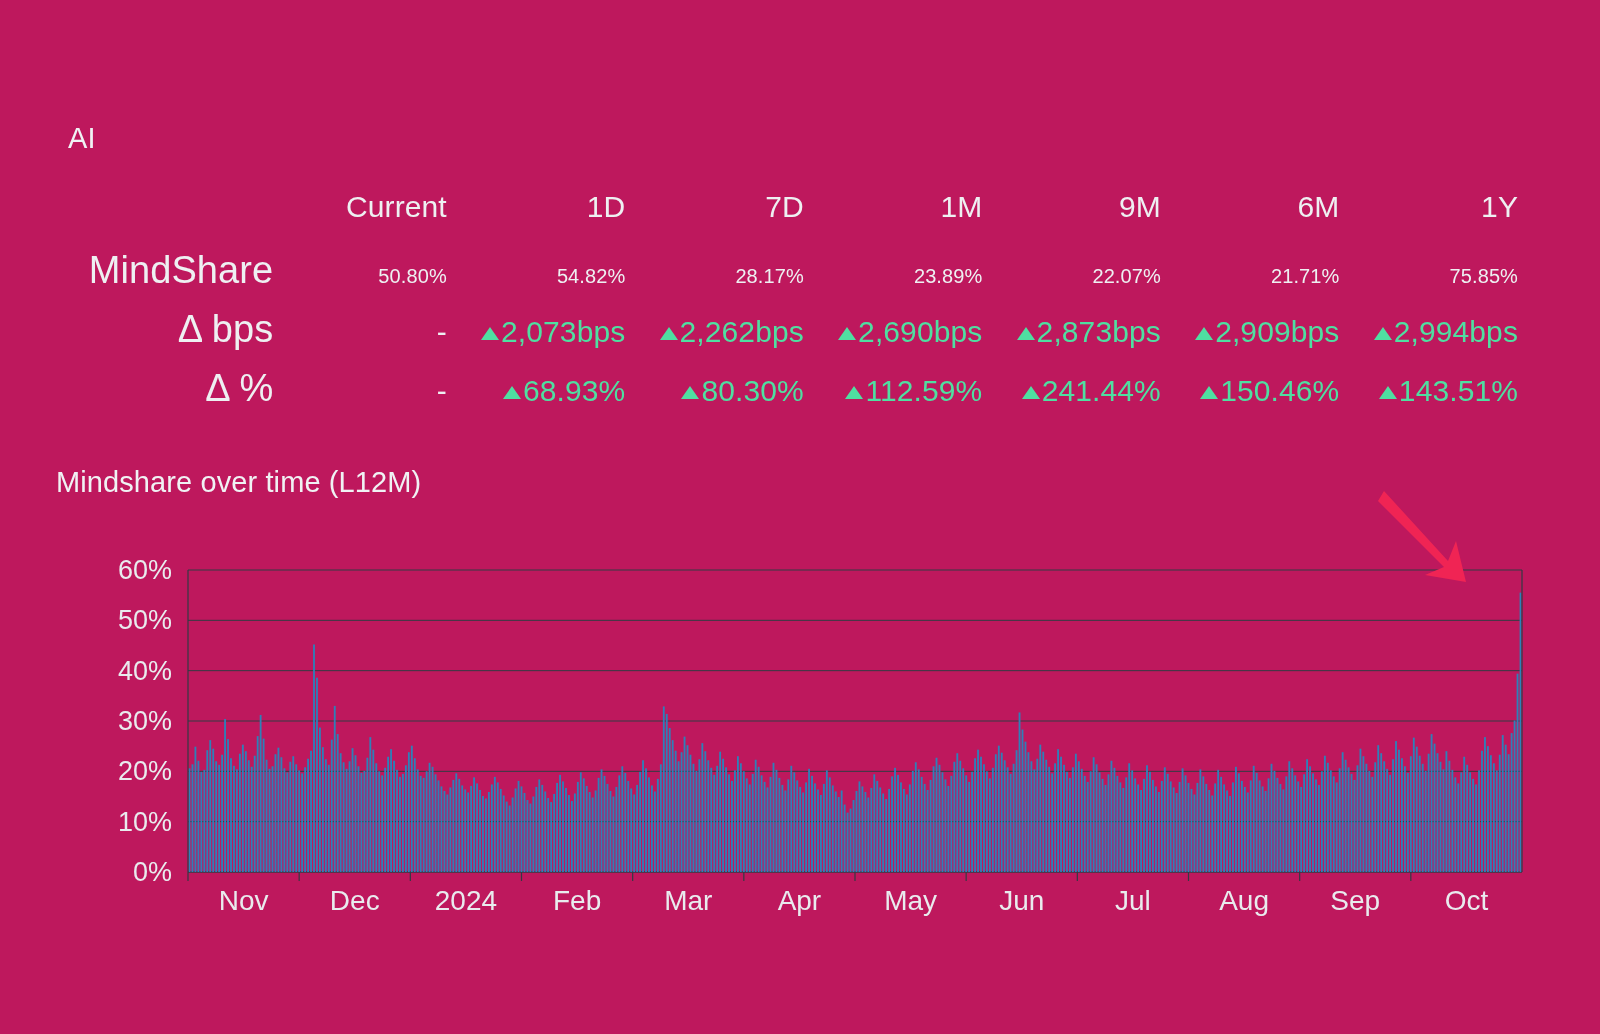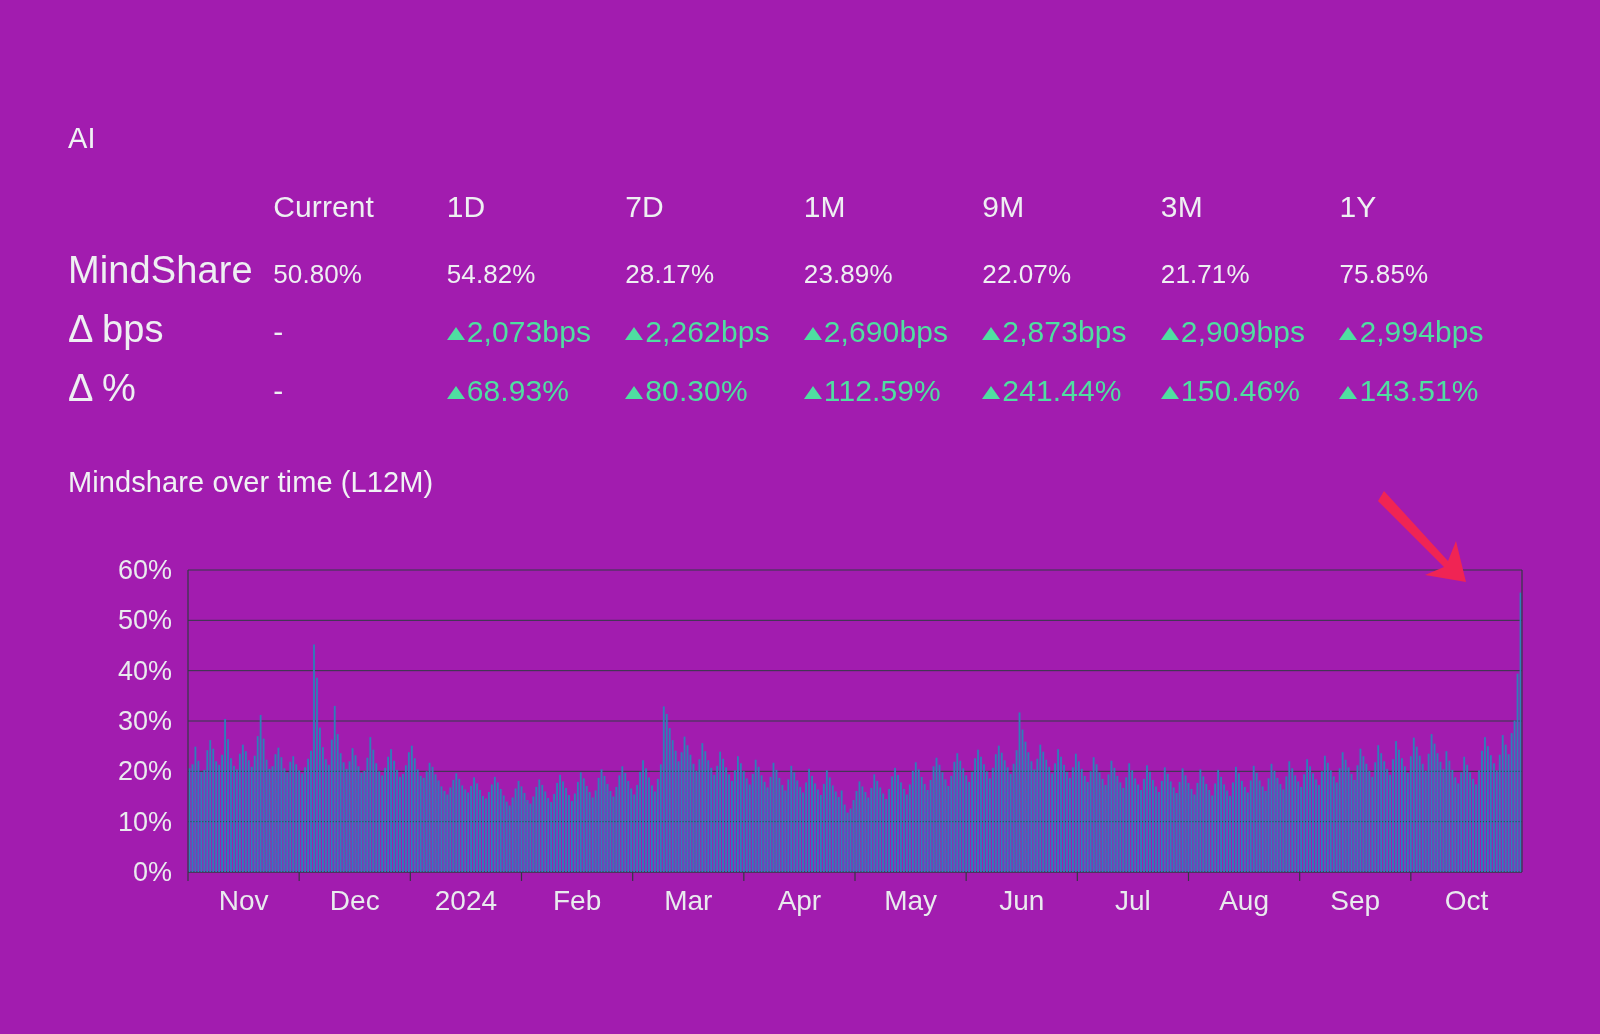--- a/index.html
+++ b/index.html
@@ -12,21 +12,21 @@
     height: 1034px;
     overflow: hidden;
     font-family: "Liberation Sans", sans-serif;
     color: #e8eaed;
     -webkit-font-smoothing: antialiased;
   }
   .page {
     position: relative;
     width: 1600px;
     height: 1034px;
-    background: #a21caf;
+    background: #be185d;
   }
 
   
   .entity-title {
     position: absolute;
     left: 68px;
     top: 122px;
     font-size: 29px;
     font-weight: 400;
     color: #f0f2f4;
@@ -36,41 +36,41 @@
   
   .metrics-table {
     position: absolute;
     left: 68px;
     top: 190px;
     width: 1450px;
     border-collapse: collapse;
   }
   .metrics-table td, .metrics-table th {
     padding: 0;
-    text-align: left;
+    text-align: right;
     vertical-align: baseline;
     font-weight: 400;
     white-space: nowrap;
   }
   .metrics-table tr { height: 59px; }
   .col-label   { width: 208px; }
   .col-period  { width: 183px; }
 
   .hdr-cell {
     font-size: 30px;
     color: #eef0f2;
     letter-spacing: .1px;
   }
   .row-label {
     font-size: 38px;
     color: #eef0f2;
     letter-spacing: .1px;
   }
   .val-cell {
-    font-size: 26px;
+    font-size: 20px;
     color: #eef0f2;
     letter-spacing: .1px;
   }
   .dash-cell {
     font-size: 30px;
     color: #eef0f2;
   }
   .delta-cell {
     font-size: 30px;
     color: #4fdfa1;
@@ -82,21 +82,21 @@
     border-left: 9px solid transparent;
     border-right: 9px solid transparent;
     border-bottom: 13px solid #4fdfa1;
     margin-right: 2px;
     vertical-align: 2px;
   }
 
   
   .chart-title {
     position: absolute;
-    left: 68px;
+    left: 56px;
     top: 466px;
     font-size: 29px;
     color: #f0f2f4;
     letter-spacing: .1px;
     text-align: center;
   }
   .chart-wrap {
     position: absolute;
     left: 68px;
     top: 552px;
@@ -124,21 +124,21 @@
 
   <table class="metrics-table">
     <thead>
       <tr>
         <th class="col-label"></th>
         <th class="col-period hdr-cell">Current</th>
         <th class="col-period hdr-cell">1D</th>
         <th class="col-period hdr-cell">7D</th>
         <th class="col-period hdr-cell">1M</th>
         <th class="col-period hdr-cell">9M</th>
-        <th class="col-period hdr-cell">3M</th>
+        <th class="col-period hdr-cell">6M</th>
         <th class="col-period hdr-cell">1Y</th>
       </tr>
     </thead>
     <tbody>
 
       <tr>
         <td class="row-label">MindShare</td>
         <td class="val-cell">50.80%</td>
         <td class="val-cell">54.82%</td>
         <td class="val-cell">28.17%</td>

